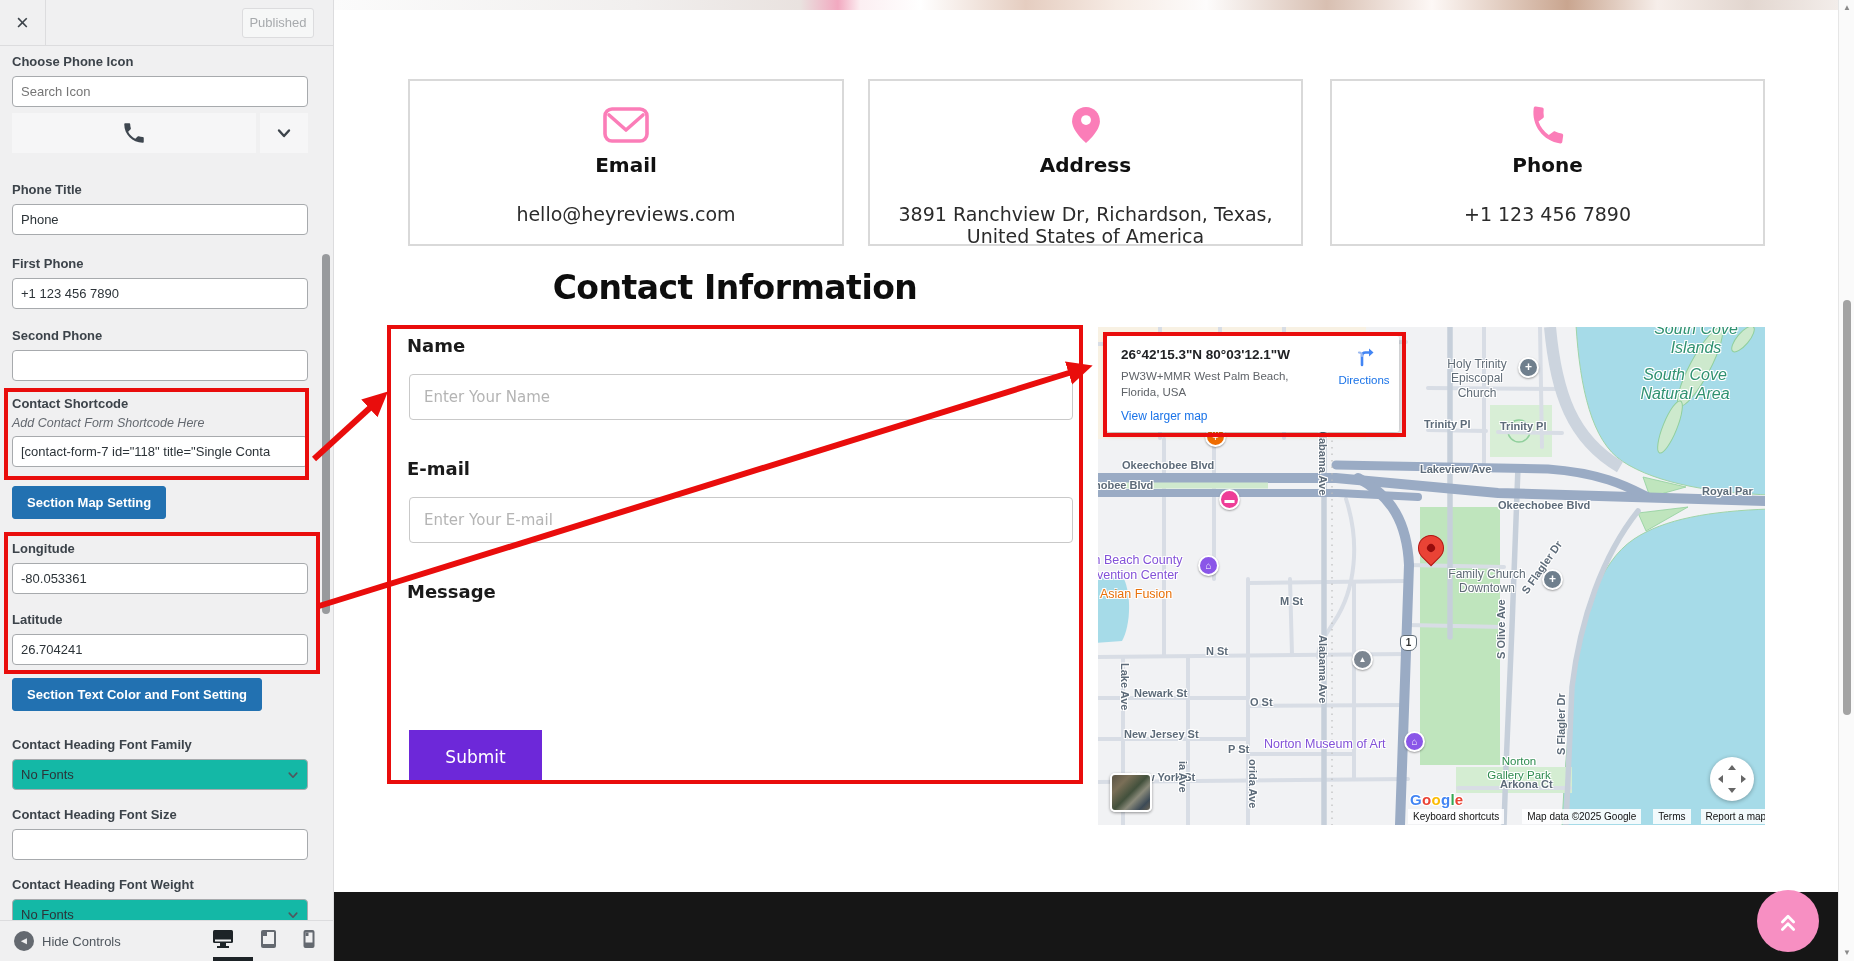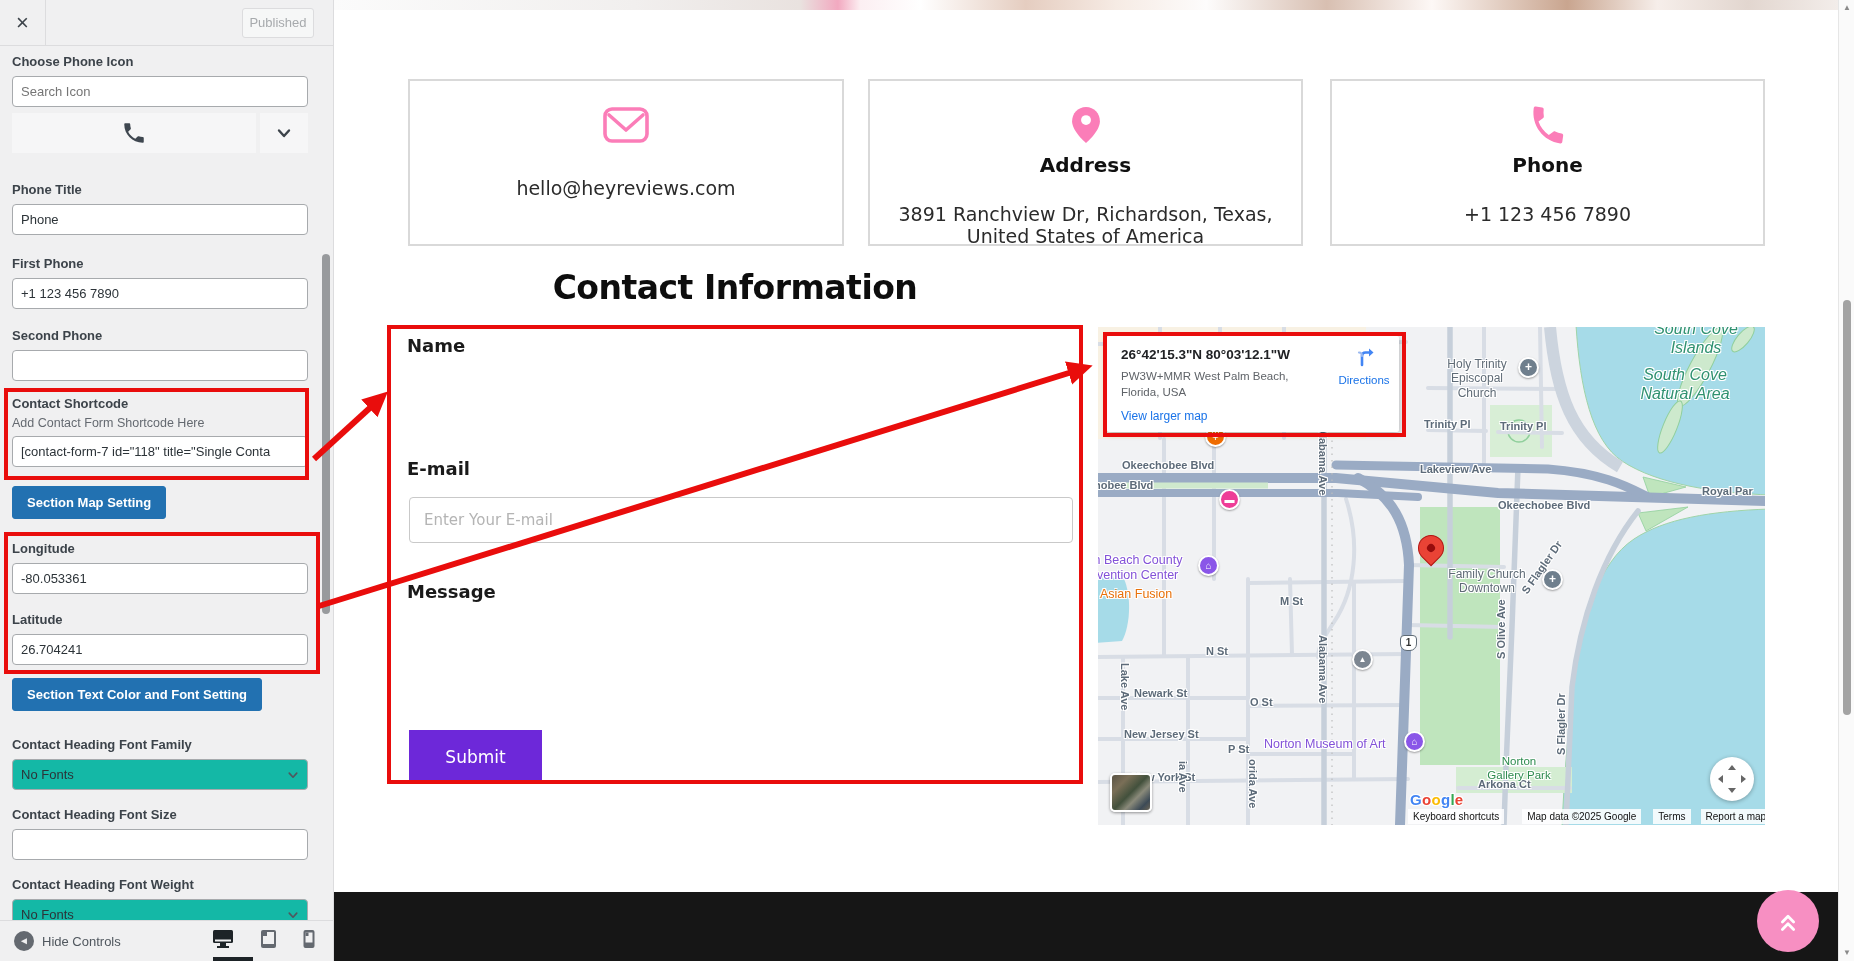--- a/index.html
+++ b/index.html
@@ -6,21 +6,21 @@
   body { font-family:"Liberation Sans", sans-serif; background:#fff; }
   .stage { position:relative; width:1854px; height:961px; overflow:hidden; background:#fff; }
 
   
   .sidebar { position:absolute; left:0; top:0; width:334px; height:961px; background:#f0f0f1; border-right:1px solid #dcdcde; }
   .topbar { position:absolute; left:0; top:0; width:100%; height:46px; background:#f0f0f1; border-bottom:1px solid #dcdcde; }
   .xbtn { position:absolute; left:0; top:0; width:46px; height:45px; border-right:1px solid #dcdcde; color:#3c434a; font-size:22px; line-height:45px; text-align:center; cursor:pointer; }
   .published { position:absolute; left:242px; top:8px; width:72px; height:30px; background:#f6f7f7; border:1px solid #dcdcde; border-radius:3px; color:#a7aaad; font-size:13px; line-height:28px; text-align:center; }
   .f { position:absolute; left:12px; width:296px; }
   .f label { display:block; font-size:13px; font-weight:700; color:#3c434a; margin-bottom:7px; }
-  .f .helper { font-size:12.5px; color:#646970; margin:-2px 0 6px; display:block; }
+  .f .helper { font-size:12.5px; font-style:italic; color:#646970; margin:-2px 0 6px; display:block; }
   .f input { width:100%; height:31px; border:1px solid #a7aaad; border-radius:4px; background:#fff; padding:0 8px; font-size:13px; color:#2c3338; font-family:"Liberation Sans",sans-serif; }
   .iconpick { margin-top:6px; height:40px; background:#f6f6f7; display:flex; }
   .iconpick .face { flex:1; display:flex; align-items:center; justify-content:center; }
   .iconpick .chev { width:52px; border-left:4px solid #f0f0f1; display:flex; align-items:center; justify-content:center; }
   .selbox { width:100%; height:31px; border:1px solid #a7aaad; border-radius:4px; background:#14b8a6; padding:0 8px; font-size:13px; color:#2c3338; display:flex; align-items:center; justify-content:space-between; }
   .wpbtn { position:absolute; left:12px; background:#2271b1; border:1px solid #2271b1; color:#fff; font-weight:700; font-size:13px; padding:8px 14px; border-radius:3px; cursor:pointer; font-family:"Liberation Sans",sans-serif; }
   .rbox { position:absolute; border:4px solid #e90d0c; pointer-events:none; z-index:6; }
   .side-scroll { position:absolute; right:3px; top:254px; width:8px; height:360px; background:#989a9d; border-radius:4px; }
   .bottombar { position:absolute; left:0; bottom:0; width:100%; height:41px; background:#f0f0f1; border-top:1px solid #dcdcde; z-index:10; }
   .hidec { position:absolute; left:14px; top:10px; display:flex; align-items:center; gap:8px; color:#50575e; font-size:13px; cursor:pointer; }
@@ -208,20 +208,21 @@
   <div class="preview">
     <div class="hero"></div>
 
     <div class="card" style="left:74px; width:436px;">
       <div class="cicon">
         <svg width="48" height="40" viewBox="0 0 48 40">
             <rect x="3" y="4" width="42" height="32" rx="7" fill="none" stroke="#fb7db8" stroke-width="3.6"></rect>
             <polyline points="7,10 24,25 41,10" fill="none" stroke="#fb7db8" stroke-width="3.6" stroke-linecap="round" stroke-linejoin="round"></polyline>
           </svg>
       </div>
+      <h3>Email</h3>
       <p>hello@heyreviews.com</p>
     </div>
     <div class="card" style="left:534px; width:435px;">
       <div class="cicon">
         <svg width="36" height="46" viewBox="0 0 44 48">
             <path d="M22,2 C12,2 5,10 5,19.5 C5,32 22,46 22,46 C22,46 39,32 39,19.5 C39,10 32,2 22,2 Z" fill="#fb7db8"></path>
             <circle cx="22" cy="18" r="6" fill="#fff"></circle>
           </svg>
       </div>
       <h3>Address</h3>
@@ -233,20 +234,21 @@
             <path fill="#fb7db8" d="M6.6 10.8c1.4 2.8 3.8 5.1 6.6 6.6l2.2-2.2c.3-.3.7-.4 1-.2 1.1.4 2.3.6 3.6.6.6 0 1 .4 1 1V20c0 .6-.4 1-1 1C10.6 21 3 13.4 3 4c0-.6.4-1 1-1h3.5c.6 0 1 .4 1 1 0 1.2.2 2.4.6 3.6.1.3 0 .7-.2 1L6.6 10.8z"></path>
           </svg>
       </div>
       <h3>Phone</h3>
       <p>+1 123 456 7890</p>
     </div>
 
     <div class="bigheading">Contact Information</div>
 
     <div class="flabel" style="left:73px; top:335px;">Name</div>
+    <input class="finput" style="top: 374px;" placeholder="Enter Your Name">
     <div class="flabel" style="left:73px; top:458px;">E-mail</div>
     <input class="finput" style="top: 497px;" placeholder="Enter Your E-mail">
     <div class="flabel" style="left:73px; top:581px;">Message</div>
     <button class="submit">Submit</button>
 
     <div class="rbox" style="left:53px; top:325px; width:696px; height:459px; z-index:40;"></div>
 
     <div class="map">
       <svg class="base" width="667" height="498" viewBox="0 0 667 498">
         <rect x="0" y="0" width="667" height="498" fill="#f1f2f4"></rect>
@@ -318,21 +320,21 @@
           <div class="mlb rd" style="left: 604px; top: 158px;">Royal Par</div>
           <div class="mlb rd" style="left: 326px; top: 91px;">Trinity Pl</div>
           <div class="mlb rd" style="left: 402px; top: 93px;">Trinity Pl</div>
           <div class="mlb rd" style="left: 182px; top: 268px;">M St</div>
           <div class="mlb rd" style="left: 108px; top: 318px;">N St</div>
           <div class="mlb rd" style="left: 36px; top: 360px;">Newark St</div>
           <div class="mlb rd" style="left: 152px; top: 369px;">O St</div>
           <div class="mlb rd" style="left: 26px; top: 401px;">New Jersey St</div>
           <div class="mlb rd" style="left: 130px; top: 416px;">P St</div>
           <div class="mlb rd" style="left: 34px; top: 444px;">New York St</div>
-          <div class="mlb rd" style="left: 380px; top: 451px;">Arkona Ct</div>
+          <div class="mlb rd" style="left: 402px; top: 451px;">Arkona Ct</div>
           <div class="mlb rd" style="left: 231px; top: 100px; transform: rotate(90deg);">Alabama Ave</div>
           <div class="mlb rd" style="left: 231px; top: 308px; transform: rotate(90deg);">Alabama Ave</div>
           <div class="mlb rd" style="left: 33px; top: 336px; transform: rotate(90deg);">Lake Ave</div>
           <div class="mlb rd" style="left: 91px; top: 434px; transform: rotate(90deg);">ia Ave</div>
           <div class="mlb rd" style="left: 161px; top: 432px; transform: rotate(90deg);">orida Ave</div>
           <div class="mlb rd" style="left: 397px; top: 332px; transform: rotate(-90deg);">S Olive Ave</div>
           <div class="mlb rd" style="left: 421px; top: 262px; transform: rotate(-55deg);">S Flagler Dr</div>
           <div class="mlb rd" style="left: 457px; top: 428px; transform: rotate(-90deg);">S Flagler Dr</div>
           <div class="mlb pk" style="left: 366px; top: 428px; width: 110px; text-align: center; white-space: pre-line;">Norton
 Gallery Park</div>

